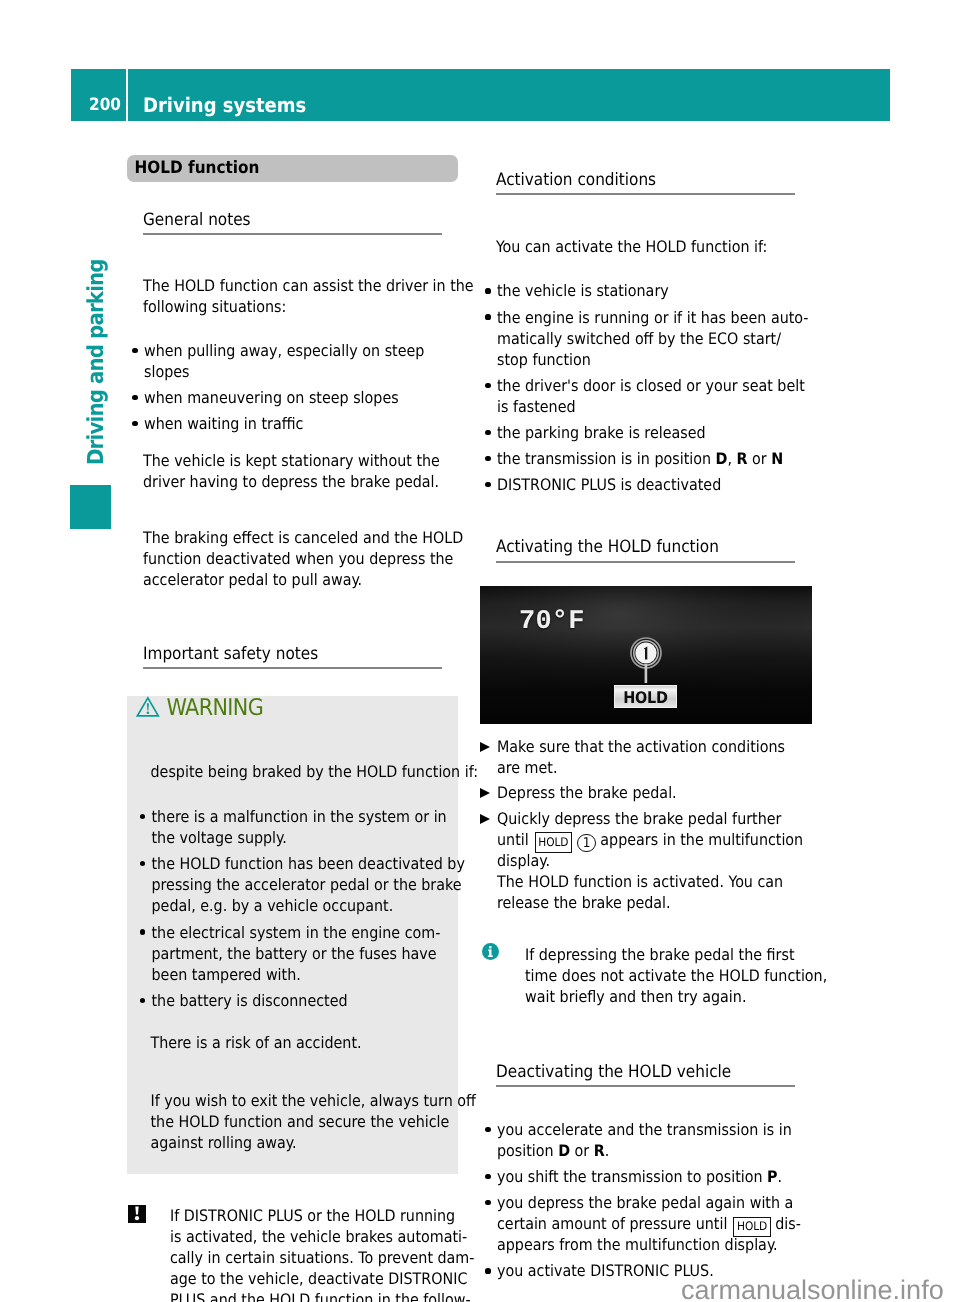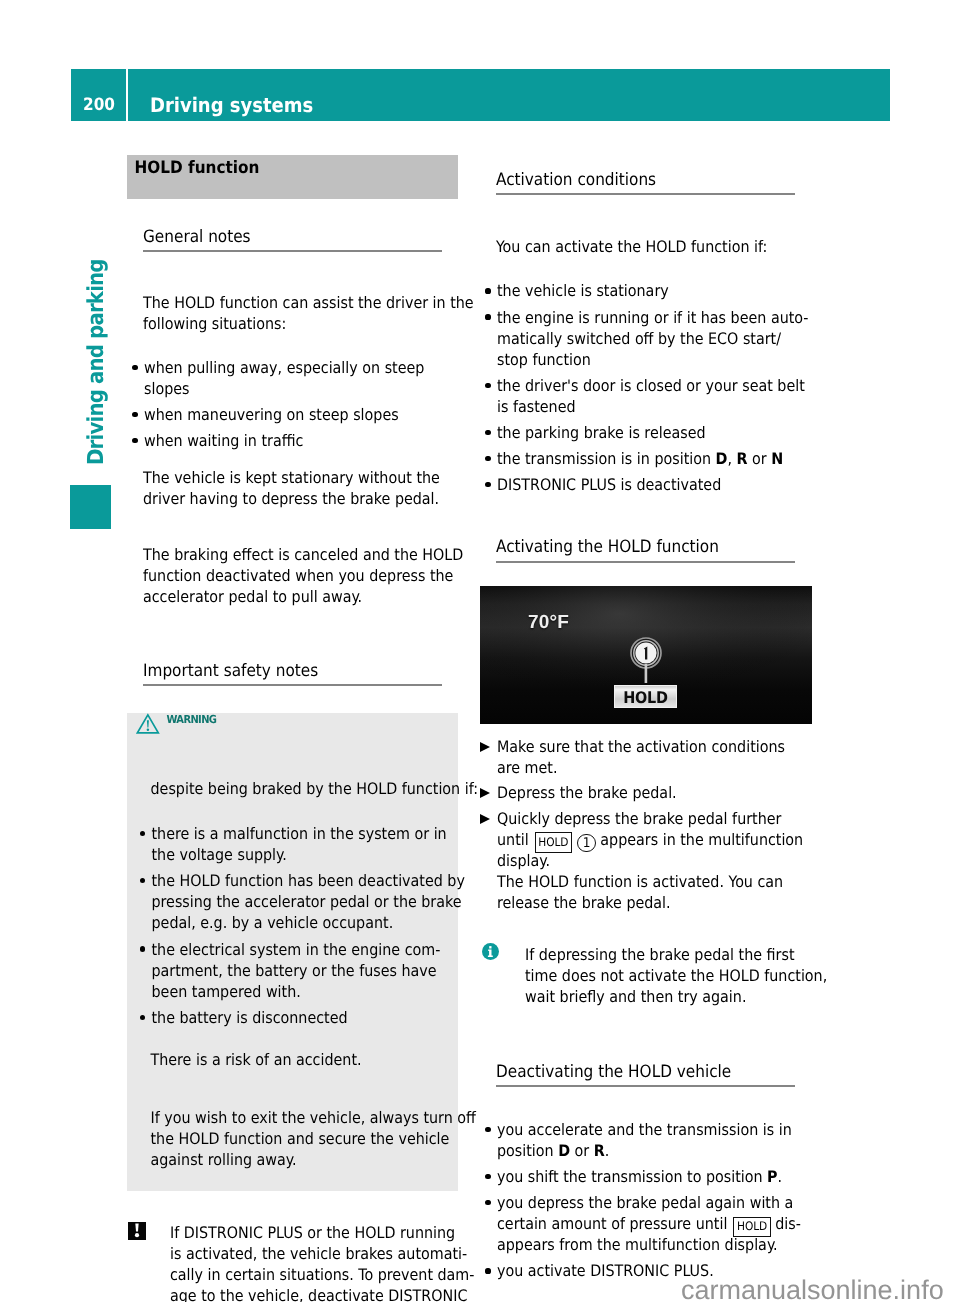--- a/index.html
+++ b/index.html
@@ -5,42 +5,42 @@
   html,body{margin:0;padding:0;background:#fff;}
   body{width:960px;height:1302px;overflow:hidden;
        font-family:"DejaVu Sans Condensed","DejaVu Sans",sans-serif;
        -webkit-font-smoothing:antialiased;text-rendering:geometricPrecision;}
   .page{position:relative;width:960px;height:1302px;background:#fff;}
 
   
   .banner{position:absolute;left:71px;top:69px;height:52px;display:flex;}
   .banner .pgnum{width:55px;background:#0a9a9a;color:#fff;position:relative;
       font-weight:bold;font-size:17px;box-sizing:border-box;}
-  .banner .pgnum span{position:absolute;right:11px;bottom:7.5px;line-height:1;}
+  .banner .pgnum span{position:absolute;right:5px;bottom:7.5px;line-height:1;}
   .banner .gap{width:2px;background:#fff;}
   .banner .btitle{width:762px;background:#0a9a9a;color:#fff;position:relative;
       font-weight:bold;font-size:20px;box-sizing:border-box;}
-  .banner .btitle span{position:absolute;left:22px;bottom:6.3px;line-height:1;}
+  .banner .btitle span{position:absolute;left:15px;bottom:6.3px;line-height:1;}
 
   
   .sidetab .vtext{position:absolute;left:86px;top:465px;
       transform:rotate(-90deg);transform-origin:0 0;
       color:#0a9a9a;font-weight:bold;font-size:22px;line-height:1;
       letter-spacing:-0.85px;white-space:nowrap;}
   .sidetab .block{position:absolute;left:70px;top:485px;width:41px;height:44px;background:#0a9a9a;}
 
   
   .col{position:absolute;font-size:15.9px;line-height:21.05px;color:#000;
        white-space:nowrap;}
   .colL{left:127px;top:146px;width:331px;}
   .colR{left:480px;top:155px;width:331px;}
 
   
   .h-gray{background:#c0c0c0;font-weight:bold;font-size:17px;
-      height:44px;line-height:27px;padding-left:7.5px;margin:9px 0 0 0;}
+      height:27px;line-height:27px;padding-left:7.5px;margin:9px 0 0 0;border-radius:7px;}
   .h2{font-weight:normal;font-size:17px;line-height:19px;
       border-bottom:2.4px solid #858585;padding:0 0 3.4px 0;margin:16px;}
   p{margin:16px;}
 
   
   ul{list-style:none;margin:0;padding:0;}
   ul li{position:relative;padding-left:17px;margin-bottom:5.1px;}
 
   ul li:before{content:"";position:absolute;left:5.4px;top:7.9px;
       width:5.2px;height:5.2px;background:#000;border-radius:50%;}
@@ -50,21 +50,21 @@
   ul.act li:before{content:"";position:absolute;left:0.2px;top:5.9px;
       width:0;height:0;background:none;border-radius:0;
       border-left:10.4px solid #000;border-top:5.0px solid transparent;
       border-bottom:5.0px solid transparent;}
 
   
   .warnbox{background:#e8e8e8;padding:4px 7px 5px 7.5px;margin:0;}
   .warnbox .whead{position:relative;height:24px;}
   .warnbox .wtri{position:absolute;left:1.2px;top:-4.5px;}
   .warnbox .wlabel{position:absolute;left:32px;top:-3.5px;line-height:1;
-      color:#0f766e;font-weight:bold;font-size:11px;letter-spacing:-0.6px;}
+      color:#4d7c0f;font-weight:normal;font-size:23px;letter-spacing:-0.6px;}
 
   
   .note{position:relative;padding-left:27px;}
   .note ul{margin-left:-10px;}
   .note .nicon{position:absolute;left:1.4px;top:0px;}
 
   
   .inote{position:relative;padding-left:29px;}
   .inote .iicon{position:absolute;left:2.3px;top:-1.5px;}
   .holdbox{display:inline-block;border:1.5px solid #111;font-size:11.8px;
@@ -76,23 +76,23 @@
   .circ1{display:inline-block;width:18.5px;height:18.5px;border:1.4px solid #111;
       border-radius:50%;font-size:13.5px;line-height:17.2px;text-align:center;
       box-sizing:border-box;margin:-4.5px 0 -4.5px 2.5px;
       position:relative;top:1.8px;vertical-align:baseline;
       font-family:"DejaVu Sans Condensed","DejaVu Sans",sans-serif;}
   b{font-weight:bold;}
 
   
   .photo{position:relative;width:332px;height:138px;overflow:hidden;}
   .photo .pbg{position:absolute;left:0;top:0;}
-  .photo .ptemp{position:absolute;left:48px;top:23px;color:#efefef;
-      font-weight:bold;font-size:19px;line-height:27px;
-      font-family:Liberation Sans, sans-serif;
+  .photo .ptemp{position:absolute;left:39px;top:23px;color:#efefef;
+      font-weight:bold;font-size:27px;line-height:27px;
+      font-family:Liberation Mono, monospace;
       letter-spacing:0.2px;text-shadow:0 1px 2px rgba(0,0,0,0.9);}
   .photo .pind{position:absolute;left:146px;top:51px;}
   .photo .pholdbtn{position:absolute;left:134px;top:99px;width:63px;height:23px;
       line-height:23px;text-align:center;font-weight:bold;font-size:16px;
       font-family:"DejaVu Sans Condensed","DejaVu Sans",sans-serif;color:#0d0d0d;
       background:linear-gradient(180deg,#d0d0d0 0%,#f4f4f4 18%,#cfcfcf 62%,#e6e6e6 100%);
       border:1px solid #f2f2f2;box-sizing:border-box;letter-spacing:-0.2px;}
   .photo .pcode{position:absolute;left:249px;top:142px;color:#a0a0a0;
       font-size:11px;line-height:11px;
       font-family:Liberation Serif, serif;letter-spacing:-0.1px;}

